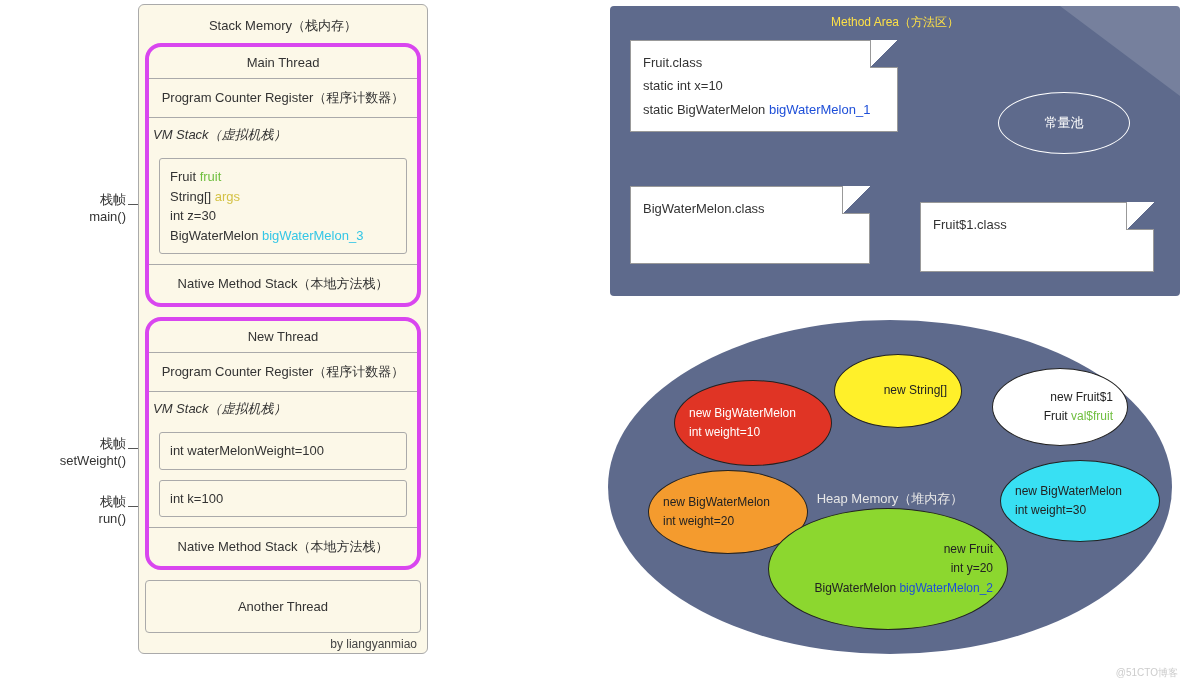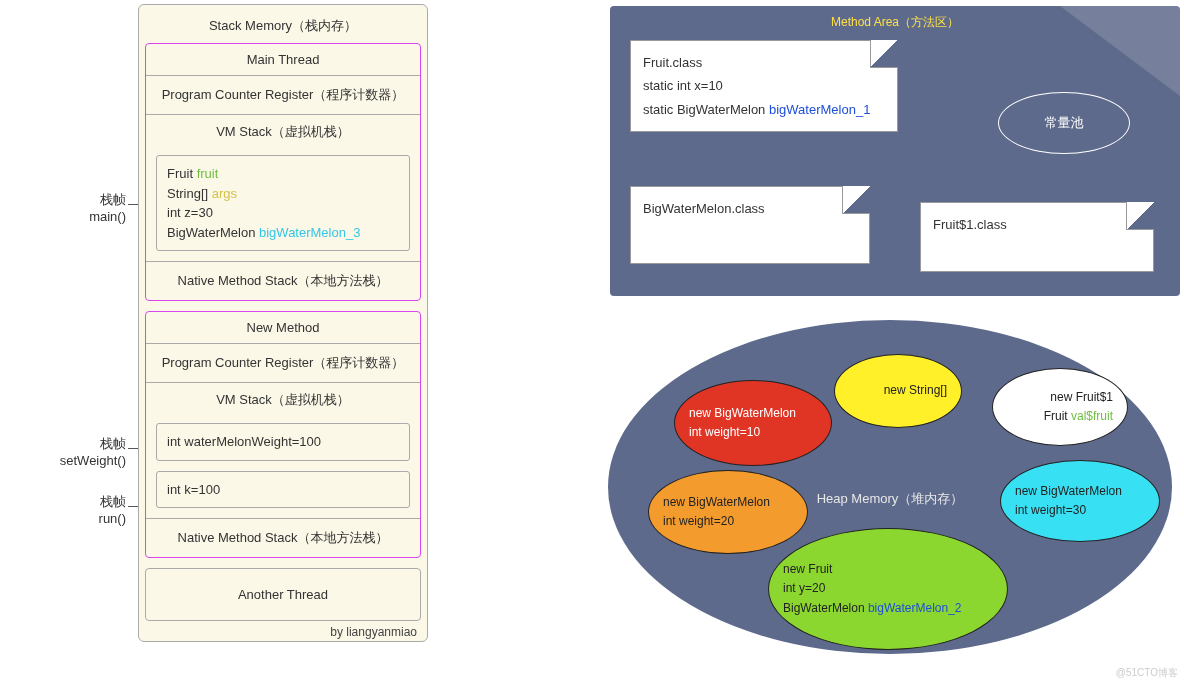--- a/index.html
+++ b/index.html
@@ -19,28 +19,28 @@
     left: 138px;
     top: 4px;
     width: 290px;
     background: #fcf8e8;
     border: 1px solid #aaa;
     border-radius: 6px;
     padding: 6px 6px 2px 6px;
   }
   .stack-title { text-align: center; padding: 6px 0 8px; }
   .thread-box {
-    border: 1px solid #d946ef;
-    border-radius: 4px;
+    border: 4px solid #d946ef;
+    border-radius: 16px;
     margin-bottom: 10px;
     background: #fcf8e8;
   }
   .thread-title { text-align: center; padding: 8px 4px; border-bottom: 1px solid #aaa; }
   .pcr { text-align: center; padding: 10px 4px; border-bottom: 1px solid #aaa; }
-  .vm-stack-label { text-align: center; padding: 8px 4px; }
+  .vm-stack-label { text-align: left; padding: 8px 4px; font-style: italic; }
   .frame {
     margin: 6px 10px 10px 10px;
     border: 1px solid #aaa;
     border-radius: 3px;
     padding: 8px 10px;
     line-height: 1.5;
     background: #fcf8e8;
   }
   .nms { text-align: center; padding: 10px 4px; border-top: 1px solid #aaa; }
   .another-thread {
@@ -203,21 +203,21 @@
     <div class="frame">
       <div><span>Fruit </span><span class="c-green">fruit</span></div>
       <div><span>String[] </span><span class="c-yellow">args</span></div>
       <div><span>int z=30</span></div>
       <div><span>BigWaterMelon </span><span class="c-cyan">bigWaterMelon_3</span></div>
     </div>
     <div class="nms">Native Method Stack（本地方法栈）</div>
   </div>
 
   <div class="thread-box">
-    <div class="thread-title">New Method</div>
+    <div class="thread-title">New Thread</div>
     <div class="pcr">Program Counter Register（程序计数器）</div>
     <div class="vm-stack-label">VM Stack（虚拟机栈）</div>
     <div class="frame">
       <span>int waterMelonWeight=100</span>
     </div>
     <div class="frame">
       <span>int k=100</span>
     </div>
     <div class="nms">Native Method Stack（本地方法栈）</div>
   </div>
@@ -272,20 +272,20 @@
   <div class="obj" style="left:40px; top:150px; width:160px; height:84px; background:#f49b2e;">
     <div>new BigWaterMelon</div>
     <div>int weight=20</div>
   </div>
 
   <div class="obj" style="left:392px; top:140px; width:160px; height:82px; background:#38e0f3;">
     <div>new BigWaterMelon</div>
     <div>int weight=30</div>
   </div>
 
-  <div class="obj" style="left:160px; top:208px; width:240px; height:122px; background:#8cd72f;">
+  <div class="obj" style="left:160px; top:188px; width:240px; height:122px; background:#8cd72f;text-align:right;">
     <div>new Fruit</div>
     <div>int y=20</div>
     <div><span>BigWaterMelon </span><span class="c-orange">bigWaterMelon_2</span></div>
   </div>
 </div>
 
 <div class="watermark">@51CTO博客</div>
 
 </body></html>

